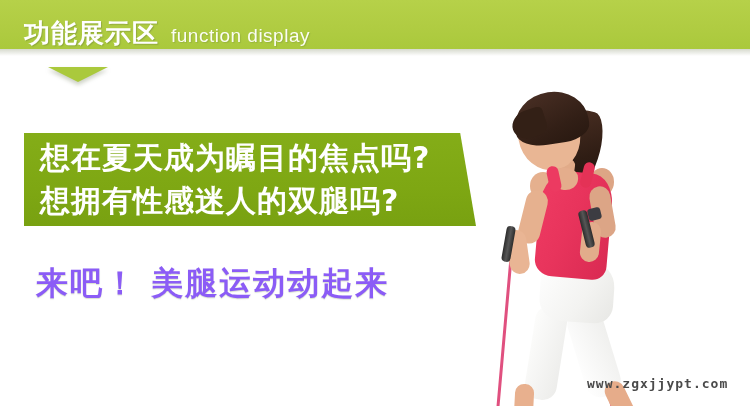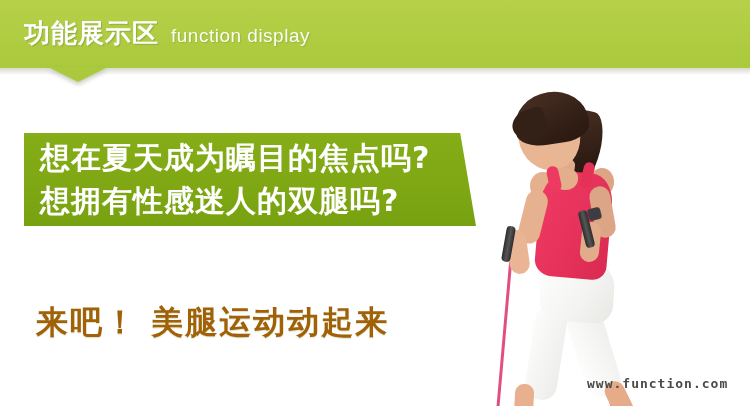--- a/index.html
+++ b/index.html
@@ -15,21 +15,21 @@
     background: #ffffff;
     font-family: "Liberation Sans", "DejaVu Sans", sans-serif;
   }
 
   
   .header-banner {
     position: absolute;
     left: 0;
     top: 0;
     width: 750px;
-    height: 68px;
+    height: 49px;
     background: linear-gradient(to bottom, #b6d149 0%, #b0cc42 55%, #aac93c 100%);
   }
   .header-banner::after {
     content: "";
     position: absolute;
     left: 0;
     right: 0;
     bottom: -7px;
     height: 7px;
     background: linear-gradient(to bottom, rgba(120,130,90,0.30), rgba(120,130,90,0.0));
@@ -98,25 +98,24 @@
   }
 
   
   .subhead {
     position: absolute;
     left: 36px;
     top: 262px;
     font-family: "DejaVu Serif", "Liberation Serif", serif;
     font-size: 32px;
     font-weight: bold;
-    color: #a16207;
+    color: #8b5cf6;
     letter-spacing: 2px;
     white-space: nowrap;
     text-shadow: 0px 1px 1px rgba(150,170,120,0.35);
-    margin-top: 39px;
   }
 
   
   .tagline {
     position: absolute;
     left: 34px;
     top: 347px;
     font-family: "DejaVu Serif", "Liberation Serif", serif;
     font-size: 21px;
     font-weight: bold;
@@ -395,15 +394,15 @@
 
   <div class="headline-band"></div>
   <div class="headline-lines">
     <div class="headline-line">想在夏天成为瞩目的焦点吗?</div>
     <div class="headline-line">想拥有性感迷人的双腿吗?</div>
   </div>
 
   <div class="subhead">来吧！ 美腿运动动起来</div>
 
 
-  <div class="watermark">www.function.com</div>
+  <div class="watermark">www.zgxjjypt.com</div>
 
 </div>
 
 </body></html>

